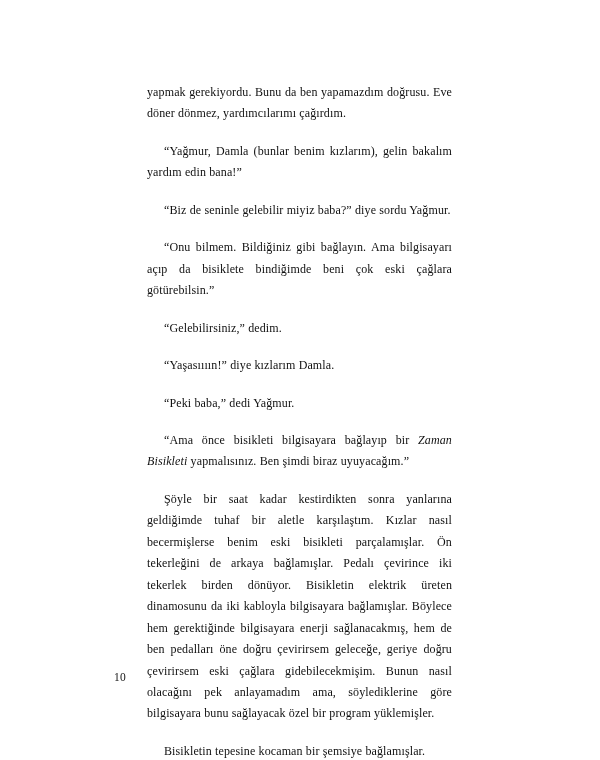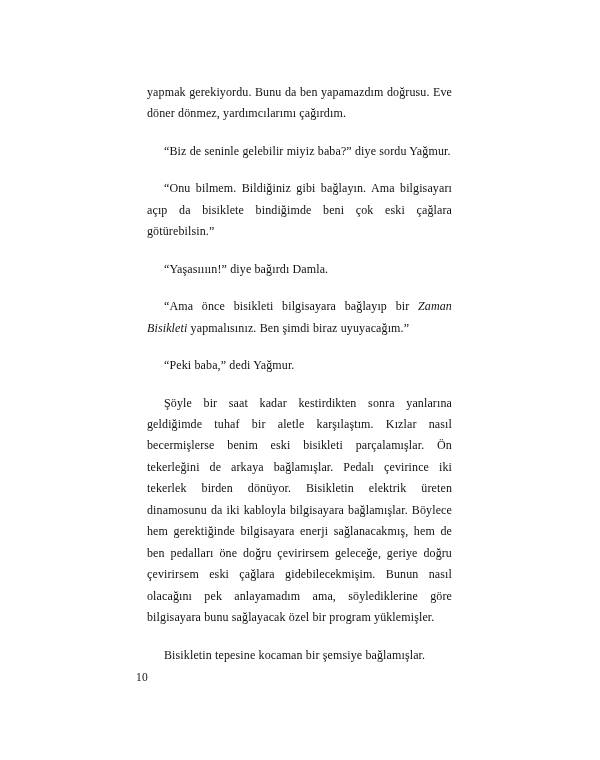--- a/index.html
+++ b/index.html
@@ -52,54 +52,56 @@
   .para:last-line {
     text-align: left;
   }
 
   .ital {
     font-style: italic;
   }
 
   #folio {
     position: absolute;
-    left: 136px;
+    left: 114px;
     top: 670px;
     font-family: "Liberation Serif", "DejaVu Serif", serif;
     font-size: 11.5px;
     line-height: 14px;
     color: #141414;
     letter-spacing: 0.02em;
   }
 </style>
 </head>
 <body>
 
 <div id="page">
 
   <div id="text-block">
 
     <p class="para">yapmak gerekiyordu. Bunu da ben yapamazdım doğrusu. Eve döner dönmez, yardımcılarımı çağırdım.</p>
 
+    <p class="para indent">“Yağmur, Damla (bunlar benim kızlarım), gelin bakalım yardım edin bana!”</p>
 
 
 
 
     <p class="para indent">“Biz de seninle gelebilir miyiz baba?” diye sordu Yağmur.</p>
 
     <p class="para indent">“Onu bilmem. Bildiğiniz gibi bağlayın. Ama bilgisayarı açıp da bisiklete bindiğimde beni çok eski çağlara götürebilsin.”</p>
 
+    <p class="para indent">“Gelebilirsiniz,” dedim.</p>
 
-    <p class="para indent">“Yaşasıııın!” diye bağırdı Damla.</p>
+    <p class="para indent">“Yaşasıııın!” diye kızlarım Damla.</p>
+
+    <p class="para indent">“Peki baba,” dedi Yağmur.</p>
 
     <p class="para indent">
       <span>“Ama önce bisikleti bilgisayara bağlayıp bir </span><span class="ital">Zaman Bisikleti</span><span> yapmalısınız. Ben şimdi biraz uyuyacağım.”</span>
     </p>
-
-    <p class="para indent">“Peki baba,” dedi Yağmur.</p>
 
     <p class="para indent">Şöyle bir saat kadar kestirdikten sonra yanlarına geldiğimde tuhaf bir aletle karşılaştım. Kızlar nasıl becermişlerse benim eski bisikleti parçalamışlar. Ön tekerleğini de arkaya bağlamışlar. Pedalı çevirince iki tekerlek birden dönüyor. Bisikletin elektrik üreten dinamosunu da iki kabloyla bilgisayara bağlamışlar. Böylece hem gerektiğinde bilgisayara enerji sağlanacakmış, hem de ben pedalları öne doğru çevirirsem geleceğe, geriye doğru çevirirsem eski çağlara gidebilecekmişim. Bunun nasıl olacağını pek anlayamadım ama, söylediklerine göre bilgisayara bunu sağlayacak özel bir program yüklemişler.</p>
 
     <p class="para indent">Bisikletin tepesine kocaman bir şemsiye bağlamışlar.</p>
 
   </div>
 
   <div id="folio">10</div>
 
 </div>

